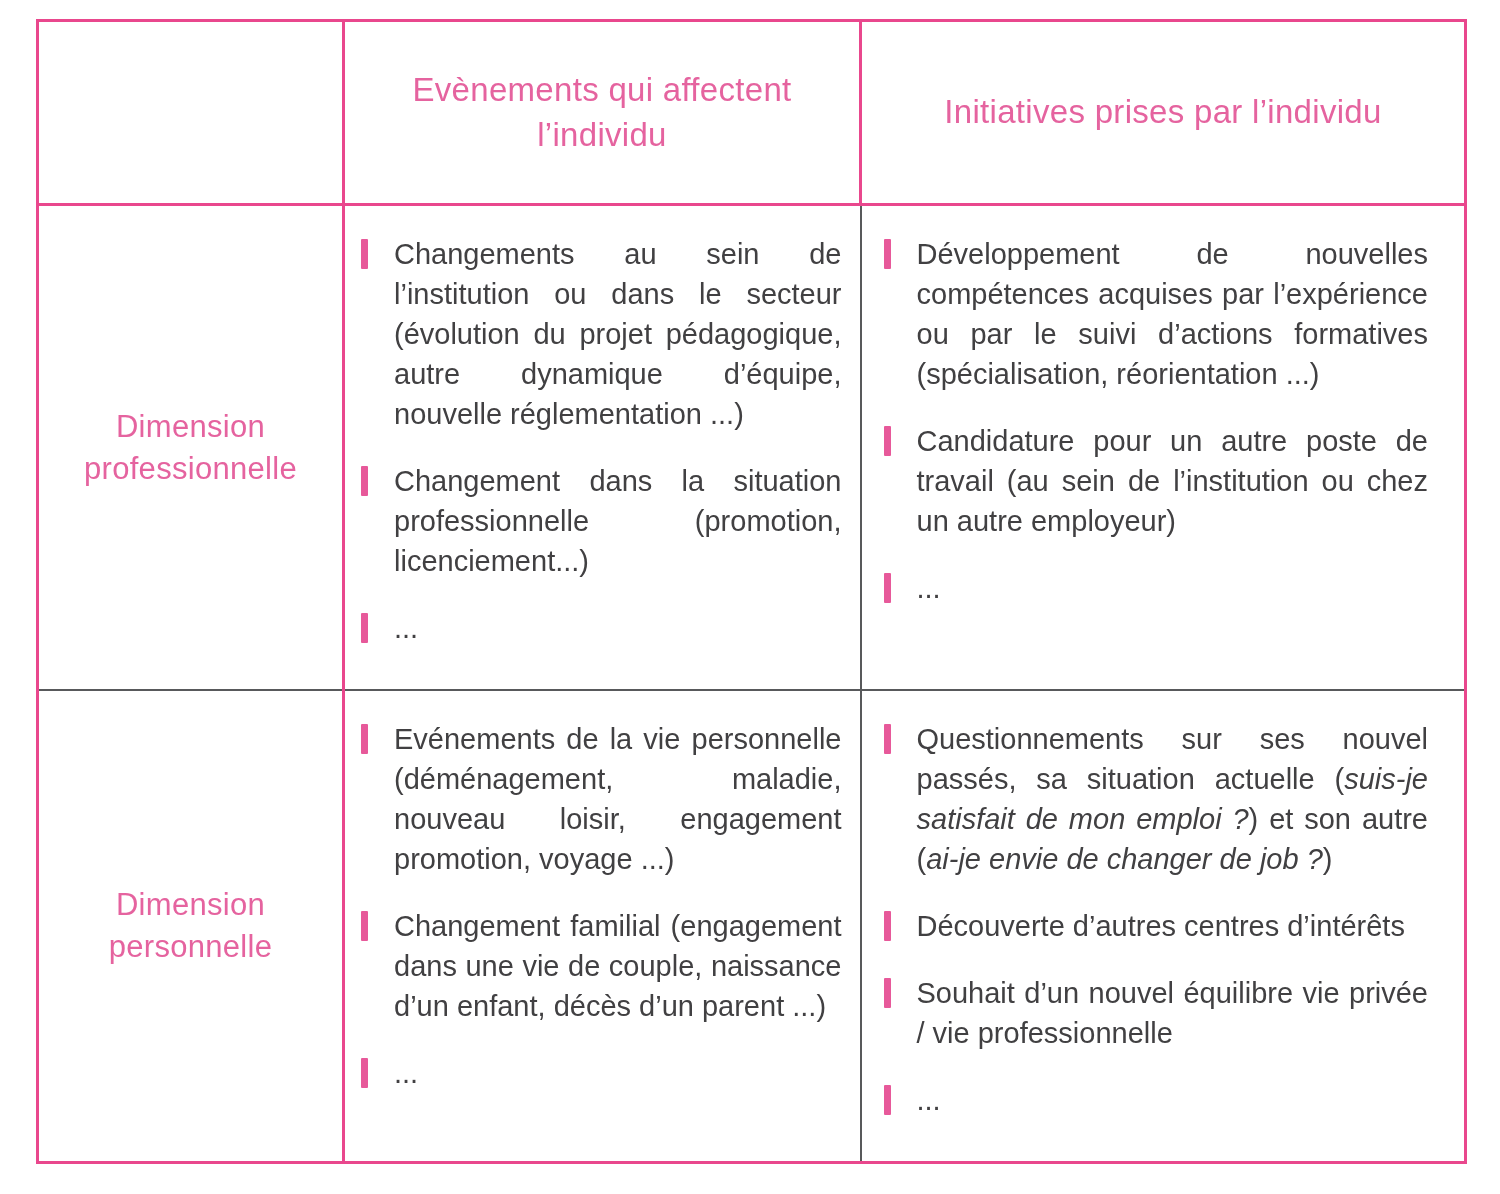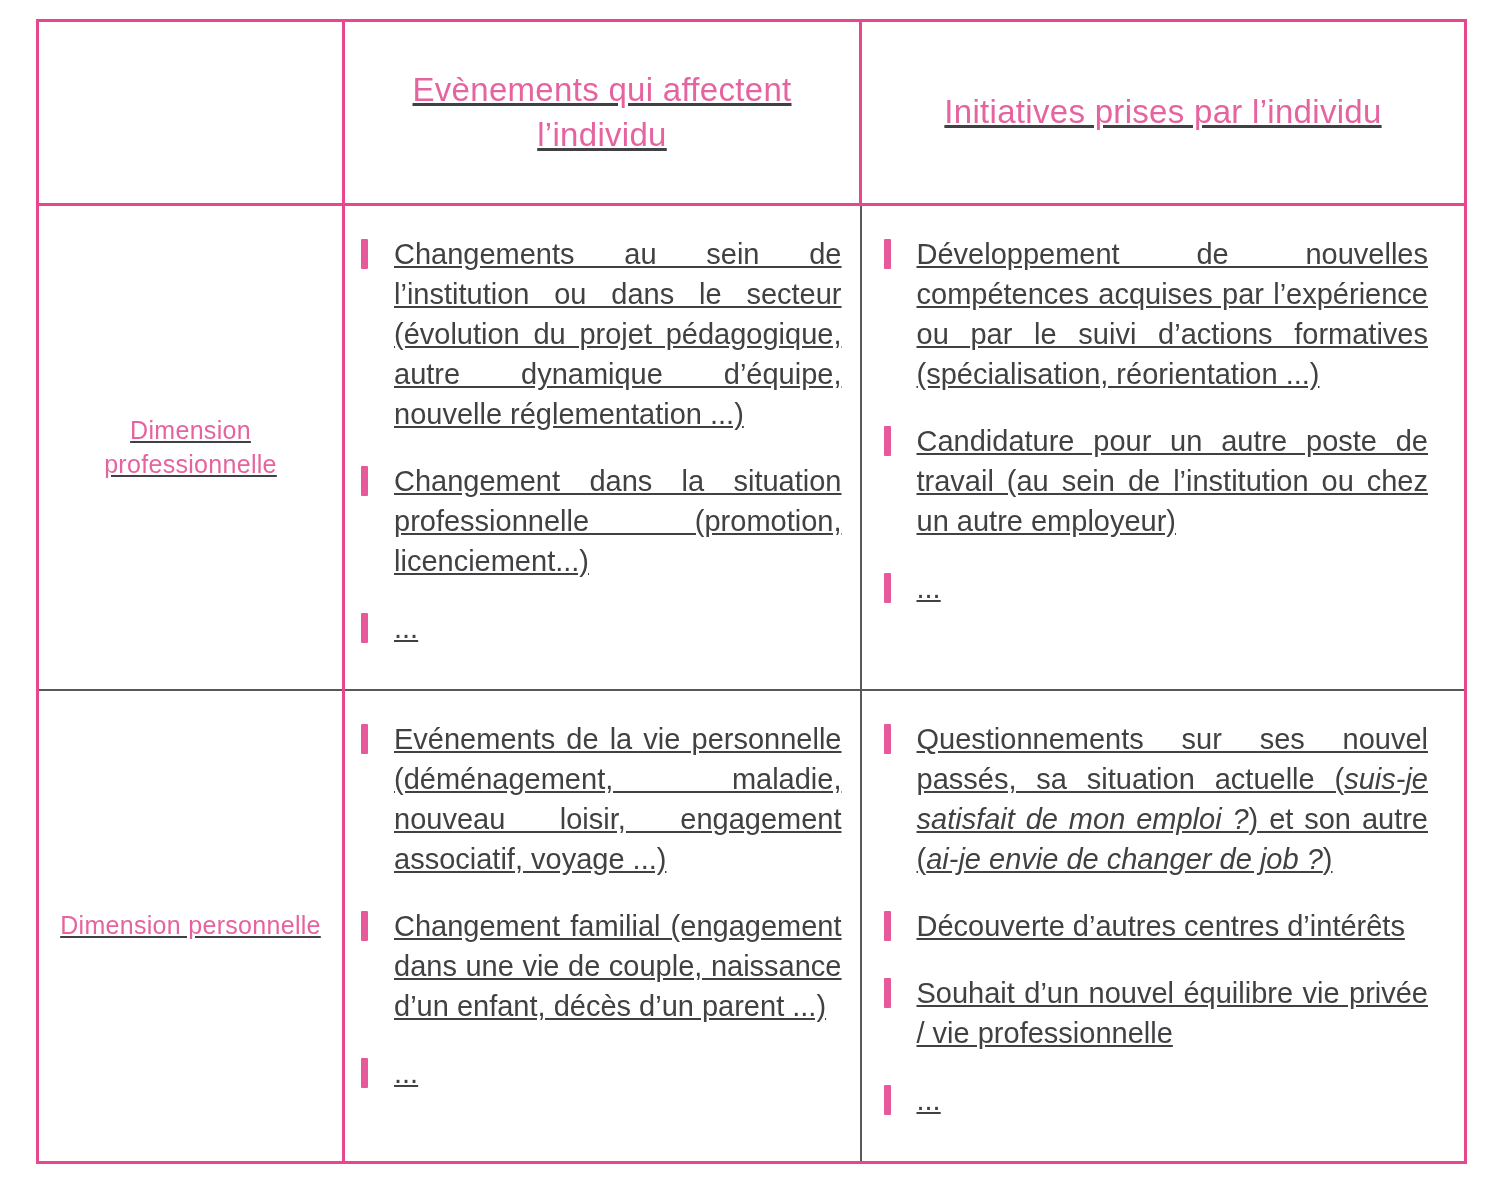--- a/index.html
+++ b/index.html
@@ -16,21 +16,20 @@
     font-family:"Liberation Sans","DejaVu Sans",sans-serif;
     color:var(--body-text);
     overflow:hidden;
   }
   table.matrix{
     border-collapse:collapse;
     table-layout:fixed;
     width:1428px;
     margin:19px 54px 0 36px;
     border:3px solid var(--pink-border);
-    text-decoration:underline;
   }
   col.c0{width:306px;}
   col.c1{width:517px;}
   col.c2{width:605px;}
   td{vertical-align:middle;padding:8px;}
   
   tr.header-row td{
     height:184px;
     border-bottom:3px solid var(--pink-border);
     text-align:center;
@@ -40,21 +39,21 @@
     line-height:1.35;
     letter-spacing:.3px;
   }
   tr.header-row td.hc1{border-right:3px solid var(--pink-border);}
   tr.header-row td.hc2{border-right:3px solid var(--pink-border);}
   tr.header-row td.hc1-label{padding:0 60px;}
   
   tr.body-row td.rowlabel{
     text-align:center;
     color:var(--pink-text);
-    font-size:25px;
+    font-size:31px;
     line-height:1.35;
     letter-spacing:.3px;
     border-right:3px solid var(--pink-border);
     padding:0 20px;
   }
   tr.body-row td.content{
     vertical-align:top;
     padding:28px 18px 14px 16px;
   }
   tr.body-row td.mid{
@@ -134,21 +133,21 @@
             <span class="bullet-bar"></span>
             <div class="bullet-text"><span>...</span></div>
           </div>
         </td>
   </tr>
   <tr class="body-row row2">
     <td class="rowlabel">Dimension personnelle</td>
     <td class="content mid">
           <div class="bullet-item">
             <span class="bullet-bar"></span>
-            <div class="bullet-text"><span>Evénements de la vie personnelle (déménagement, maladie, nouveau loisir, engagement associatif, voyage ...)</span></div>
+            <div class="bullet-text"><span>Evénements de la vie personnelle (déménagement, maladie, nouveau loisir, engagement promotion, voyage ...)</span></div>
           </div>
           <div class="bullet-item">
             <span class="bullet-bar"></span>
             <div class="bullet-text"><span>Changement familial (engagement dans une vie de couple, naissance d’un enfant, décès d’un parent ...)</span></div>
           </div>
           <div class="bullet-item">
             <span class="bullet-bar"></span>
             <div class="bullet-text"><span>...</span></div>
           </div>
         </td>

